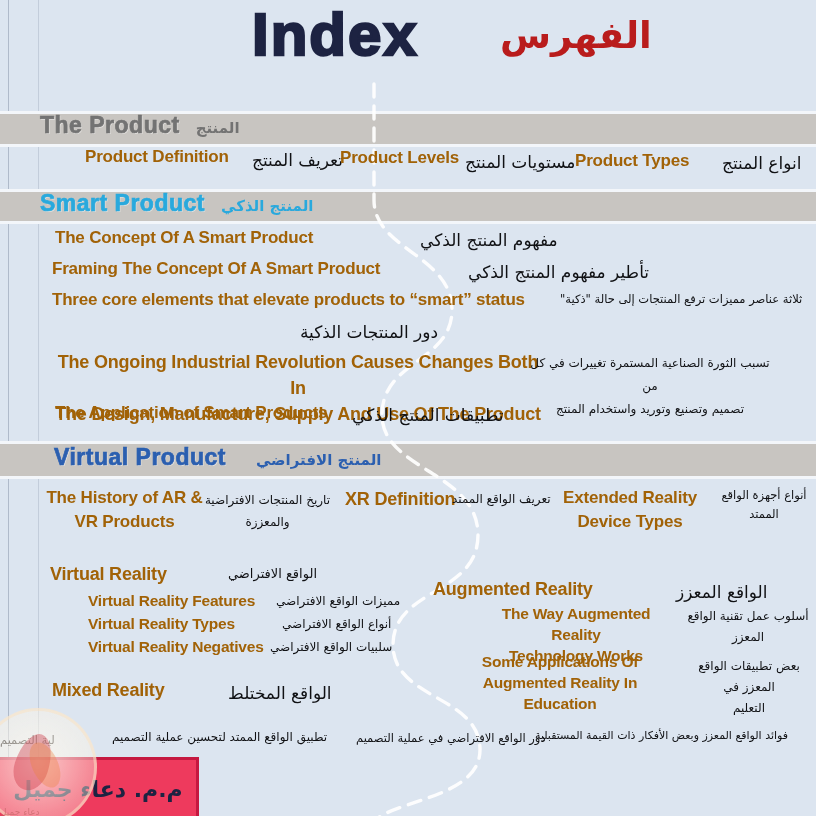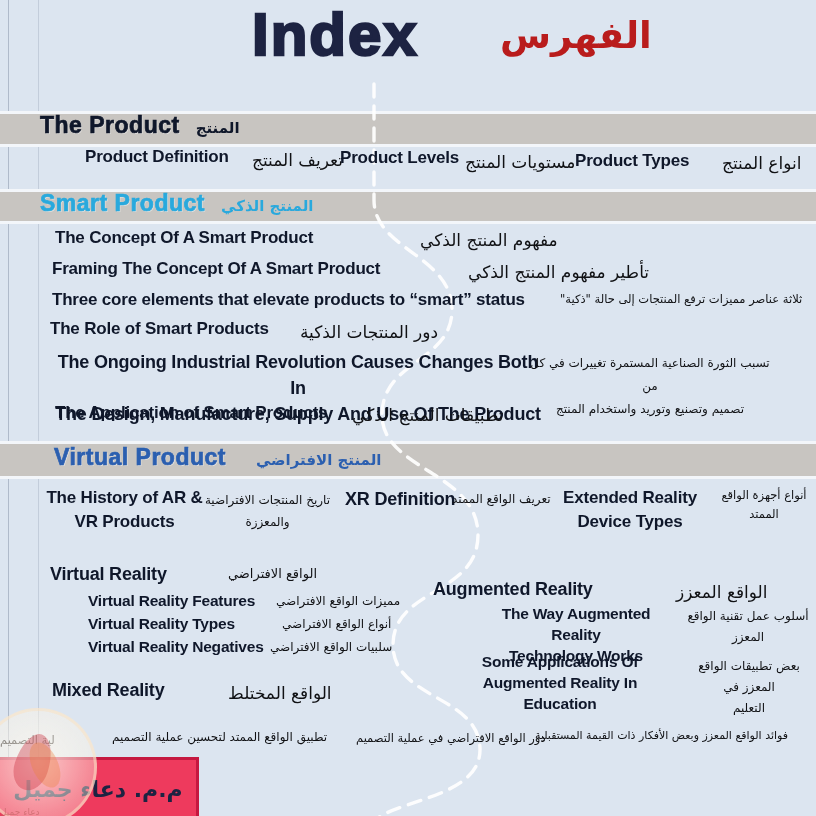--- a/index.html
+++ b/index.html
@@ -22,25 +22,25 @@
   .band-label{
     position:absolute;left:40px;top:1px;
     display:flex;align-items:baseline;gap:16px;z-index:3;
   }
   .band-en{
     font-size:23px;font-weight:700;letter-spacing:.5px;
     -webkit-text-stroke:.7px currentColor;
     text-shadow:1px 1px 0 rgba(255,255,255,.45);
   }
   .band-ar{font-family:"DejaVu Sans",sans-serif;font-size:15px;font-weight:700;}
-  .red{color:#0f172a;}
+  .red{color:#737373;}
   .cyan{color:#29a9dd;}
   .blue{color:#2b5fb0;margin-left:14px;}
   .en{
-    position:absolute;color:#0f172a;font-weight:700;
+    position:absolute;color:#a16207;font-weight:700;
     font-size:17px;letter-spacing:-.2px;white-space:nowrap;z-index:3;
   }
   .ar{
     position:absolute;color:#101114;z-index:3;
     font-family:"DejaVu Sans",sans-serif;font-size:17px;white-space:nowrap;
   }
   .multi{white-space:pre-line;text-align:center;}
   .wrap{white-space:normal;text-align:center;}
   #title-en{
     position:absolute;left:252px;top:0px;
@@ -123,21 +123,20 @@
 
   <div class="en" style="left:55px;top:228px">The Concept Of A Smart Product</div>
   <div class="ar" style="left:420px;top:230px" dir="rtl">مفهوم المنتج الذكي</div>
 
   <div class="en" style="left:52px;top:259px">Framing The Concept Of A Smart Product</div>
   <div class="ar" style="left:468px;top:262px" dir="rtl">تأطير مفهوم المنتج الذكي</div>
 
   <div class="en" style="left:52px;top:290px">Three core elements that elevate products to “smart” status</div>
   <div class="ar" style="left:560px;top:292px;font-size:11.5px" dir="rtl">ثلاثة عناصر مميزات ترفع المنتجات إلى حالة "ذكية"</div>
 
-  <div class="en" style="left:50px;top:319px">The Role of Smart Products</div>
   <div class="ar" style="left:300px;top:322px" dir="rtl">دور المنتجات الذكية</div>
 
   <div class="en multi" style="left:48px;top:349px;width:500px;font-size:18px;line-height:26px">The Ongoing Industrial Revolution Causes Changes Both In
 The Design, Manufacture, Supply And Use Of The Product</div>
   <div class="ar multi" style="left:524px;top:352px;width:252px;line-height:23px;font-size:12px" dir="rtl">تسبب الثورة الصناعية المستمرة تغييرات في كل من
 تصميم وتصنيع وتوريد واستخدام المنتج</div>
 
   <div class="en" style="left:55px;top:403px">The Application of Smart Products</div>
   <div class="ar" style="left:352px;top:405px" dir="rtl">تطبيقات المنتج الذكي</div>
 

